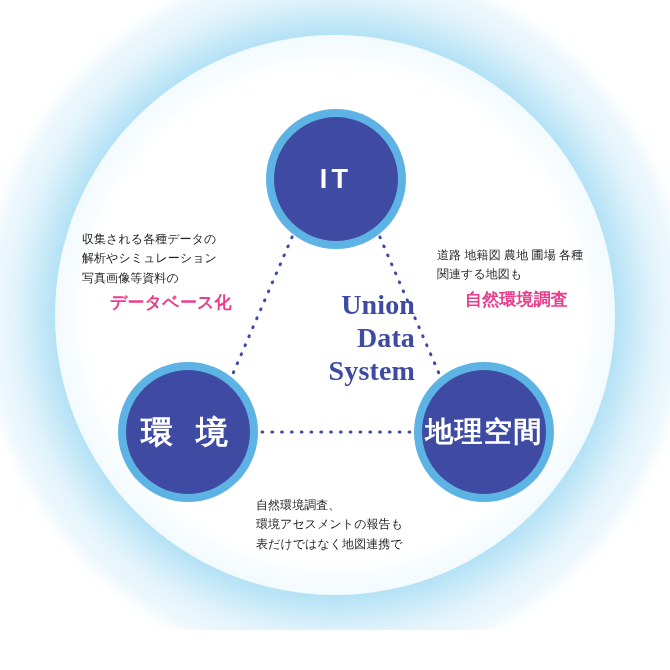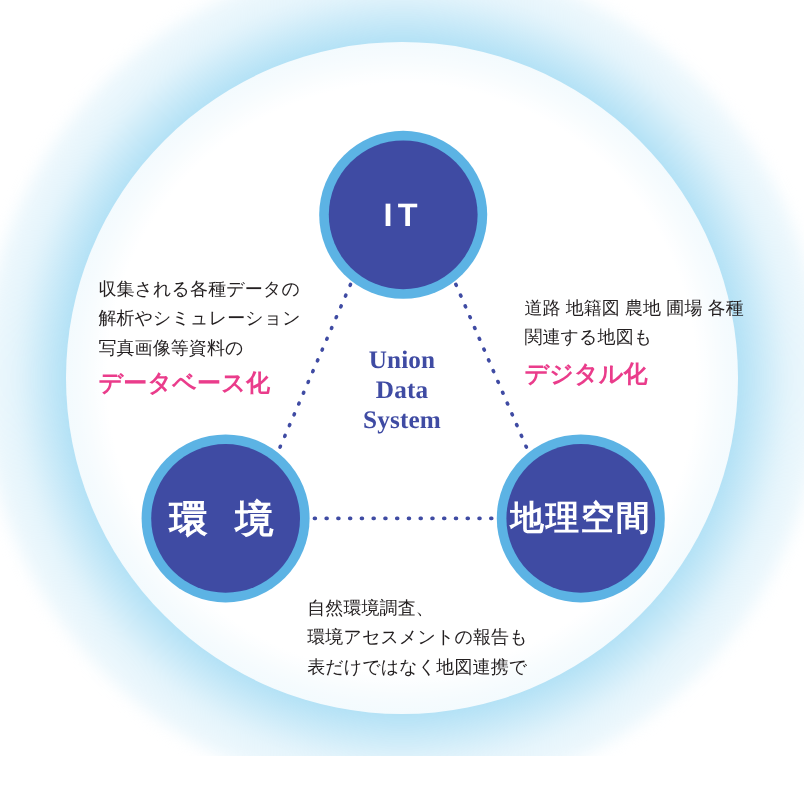--- a/index.html
+++ b/index.html
@@ -81,39 +81,39 @@
   #node-env .core{left:8px;top:8px;right:8px;bottom:8px;}
   #node-env .label{font-size:32px;letter-spacing:0.22em;}
 
   #node-geo{left:414px;top:362px;width:140px;height:140px;}
   #node-geo .core{left:8px;top:8px;right:8px;bottom:8px;}
   #node-geo .label{font-size:28px;letter-spacing:0.05em;}
 
   
   #center-mark{
     position:absolute;left:255px;top:288px;width:160px;
-    text-align:center;
+    text-align:right;
     font-family:"Liberation Serif","DejaVu Serif",serif;
     font-weight:bold;color:#3f4ba3;
-    font-size:21px;line-height:1.18;
+    font-size:28px;line-height:1.18;
     letter-spacing:0.005em;
     z-index:4;
   }
   #center-mark div{white-space:nowrap;}
 
   
   .ann{position:absolute;z-index:5;}
   .ann .line{
-    font-size:15px;line-height:1.62;color:#231f20;
+    font-size:12px;line-height:1.62;color:#231f20;
     white-space:nowrap;letter-spacing:0.005em;
   }
   .ann .accent{
-    font-size:20px;font-weight:bold;color:#ea3c8b;
+    font-size:17px;font-weight:bold;color:#ea3c8b;
     white-space:nowrap;letter-spacing:0.01em;
-    margin-top:4px;line-height:1.3;
+    margin-top:4px;line-height:1.3;margin-left:28px;
   }
   #ann-db{left:82px;top:230px;}
   #ann-dg{left:437px;top:246px;}
   #ann-mi{left:256px;top:496px;}
 </style>
 </head>
 <body>
 
 <div id="stage">
 
@@ -157,21 +157,21 @@
   <div class="ann" id="ann-db">
     <div class="line">収集される各種データの</div>
     <div class="line">解析やシミュレーション</div>
     <div class="line">写真画像等資料の</div>
     <div class="accent" style="color: rgb(234, 60, 139);">データベース化</div>
   </div>
 
   <div class="ann" id="ann-dg">
     <div class="line">道路 地籍図 農地 圃場 各種</div>
     <div class="line">関連する地図も</div>
-    <div class="accent" style="color: rgb(234, 60, 139);">デジタル化</div>
+    <div class="accent" style="color: rgb(234, 60, 139);">自然環境調査</div>
   </div>
 
   <div class="ann" id="ann-mi">
     <div class="line">自然環境調査、</div>
     <div class="line">環境アセスメントの報告も</div>
     <div class="line">表だけではなく地図連携で</div>
   </div>
 
 </div>
 

